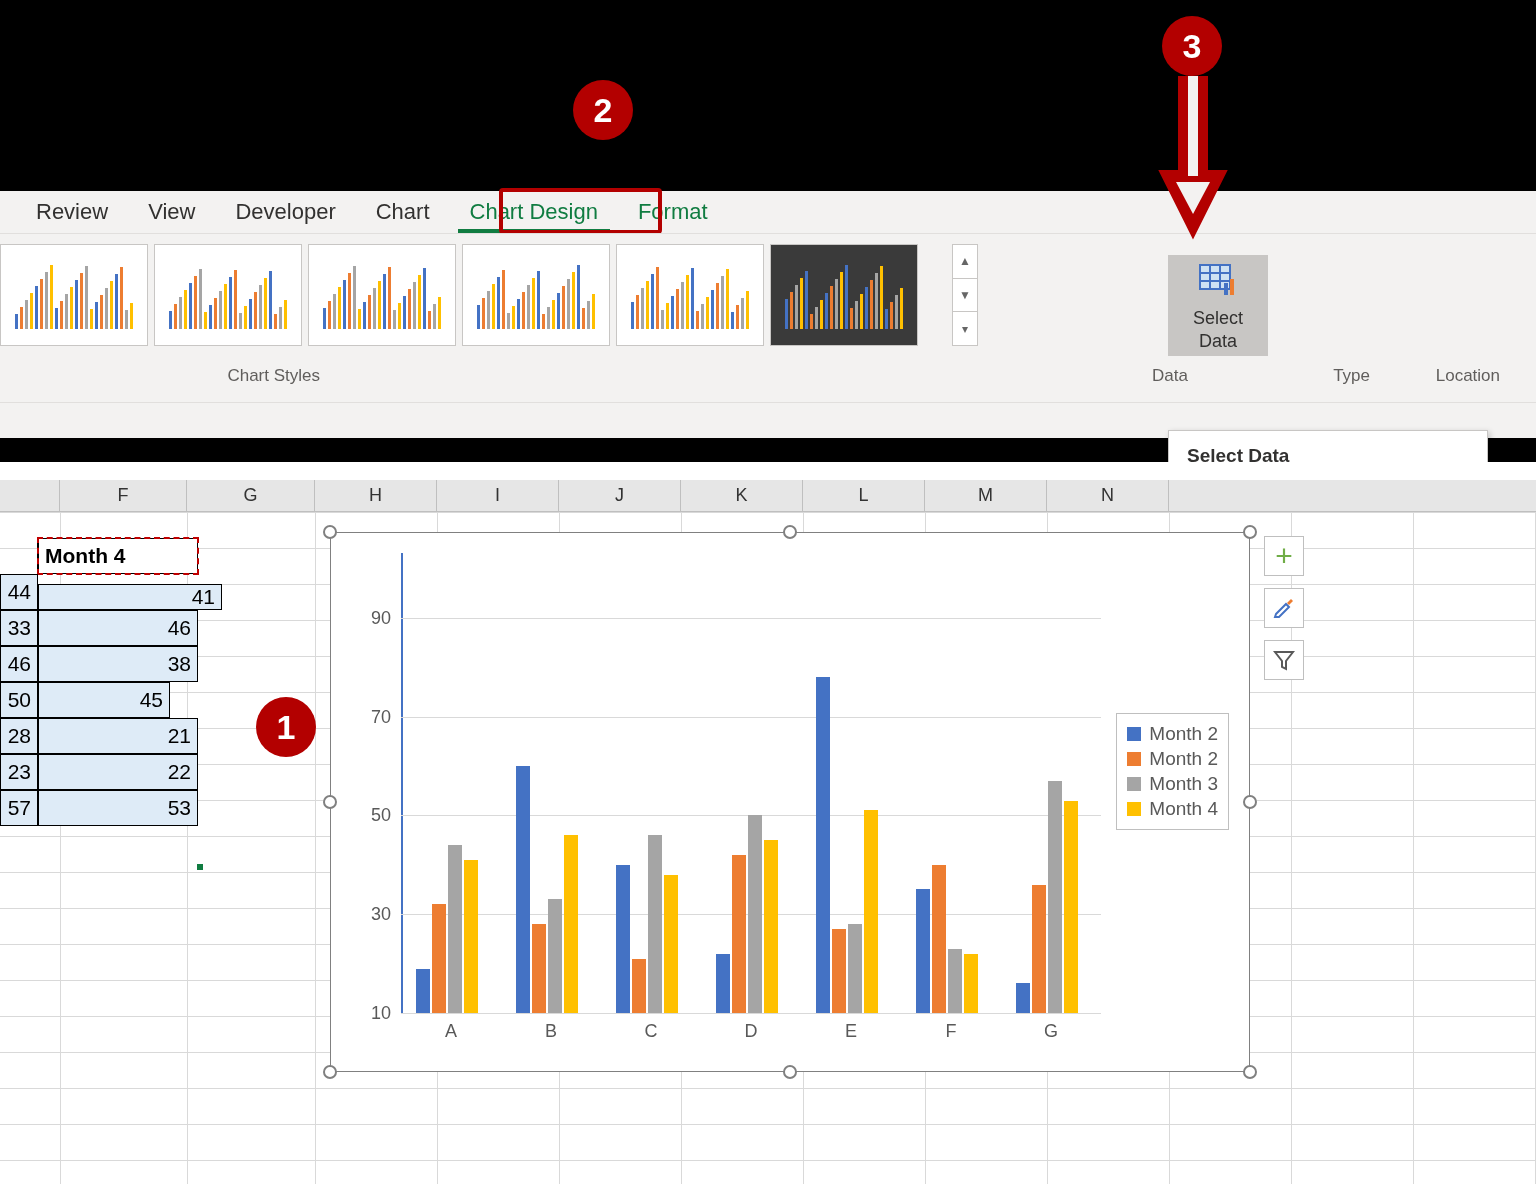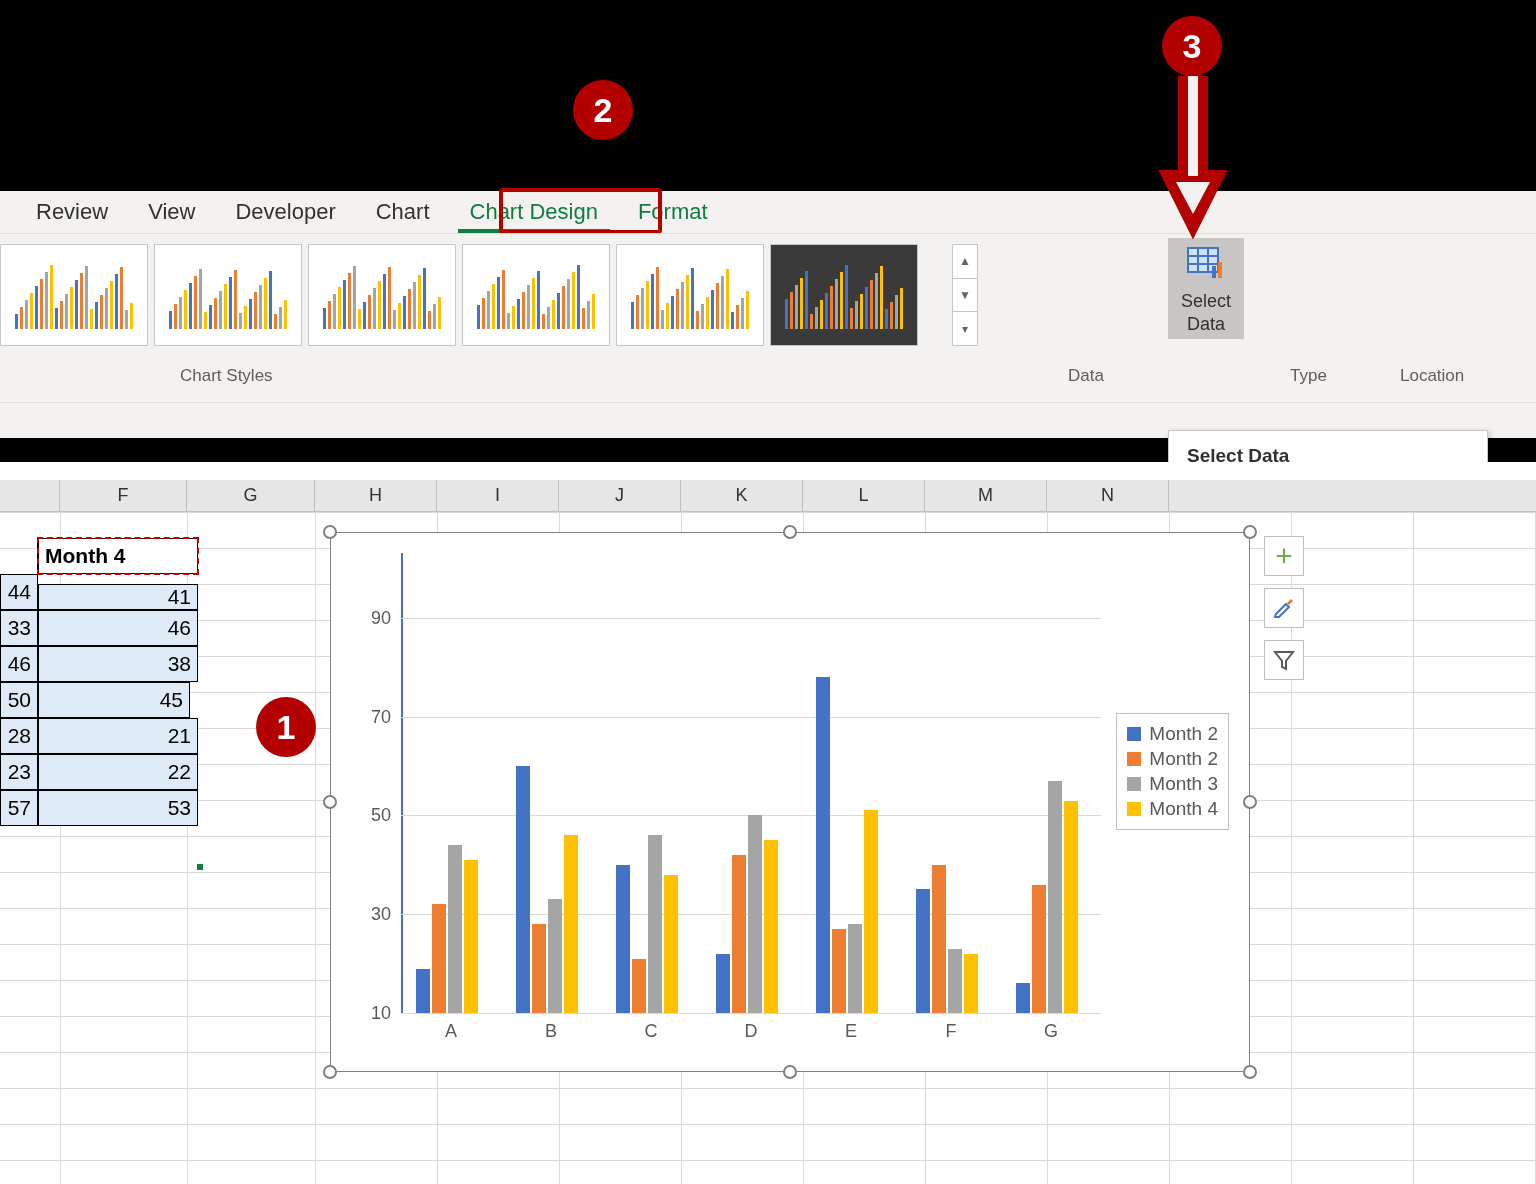--- a/index.html
+++ b/index.html
@@ -19,21 +19,21 @@
   
   
   .style-gallery { position:absolute; left:0; top:10px; width:990px; height:105px; display:flex; gap:6px; }
   .style-thumb { width:148px; height:102px; border:1px solid #c8c6c4; background:#fff; display:flex; align-items:flex-end; justify-content:center; padding:8px 6px 16px 6px; gap:2px; }
   .style-thumb.dark { background:#3a3a3a; }
   .mini-bar { width:3px; }
   .gallery-scroll { position:absolute; left:952px; top:10px; width:26px; height:102px; border:1px solid #c8c6c4; background:#fff; display:flex; flex-direction:column; }
   .gallery-scroll div { flex:1; display:flex; align-items:center; justify-content:center; border-bottom:1px solid #c8c6c4; font-size:12px; color:#666; }
   .gallery-scroll div:last-child { border-bottom:none; }
   
-  .group-label { position:absolute; top:132px; font-size:17px; color:#605e5c; text-align:left; }
+  .group-label { position:absolute; top:132px; font-size:17px; color:#605e5c; text-align:right; }
   
   
   .ribbon-btn { position:absolute; top:4px; text-align:center; font-size:18px; color:#323130; line-height:1.25; cursor:pointer; padding:4px 6px; }
   .ribbon-btn.selected { background:#c8c6c4; }
   .ribbon-icon { width:44px; height:44px; margin:0 auto 4px auto; display:block; }
   
   
   .tooltip { position:absolute; background:#fff; border:1px solid #c8c6c4; padding:14px 18px; font-size:19px; color:#323130; box-shadow:2px 2px 6px rgba(0,0,0,.2); width:320px; }
   .tooltip b { font-weight:600; display:block; margin-bottom:6px; }
   
@@ -249,21 +249,21 @@
           <div class="mini-bar" style="height: 41px; background: rgb(255, 192, 0);"></div>
         </div>
       </div>
     <div class="gallery-scroll">
       <div>▲</div>
       <div>▼</div>
       <div>▾</div>
     </div>
     <div class="group-label" style="left:180px; width:140px;">Chart Styles</div>
 
-    <div class="ribbon-btn selected" style="left:1168px; width:76px;">
+    <div class="ribbon-btn selected" style="left:1168px; width:100px;margin-top:17px;">
       <svg class="ribbon-icon" viewBox="0 0 44 44">
           <rect x="4" y="6" width="30" height="24" fill="#cfe2f3" stroke="#4472c4" stroke-width="2"></rect>
           <line x1="4" y1="14" x2="34" y2="14" stroke="#4472c4" stroke-width="2"></line>
           <line x1="4" y1="22" x2="34" y2="22" stroke="#4472c4" stroke-width="2"></line>
           <line x1="14" y1="6" x2="14" y2="30" stroke="#4472c4" stroke-width="2"></line>
           <line x1="24" y1="6" x2="24" y2="30" stroke="#4472c4" stroke-width="2"></line>
           <rect x="28" y="24" width="4" height="12" fill="#4472c4"></rect>
           <rect x="34" y="20" width="4" height="16" fill="#ed7d31"></rect>
         </svg>
       <span style="white-space:pre-line;">Select
@@ -332,33 +332,33 @@
       <div class="gridline-v" style="left: 1535px;"></div>
     </div>
 
   <div class="small-table" id="smalltable">
       <div class="st-row">
         <div class="st-cell st-header" style="width: 38px; border-left: none; border-top: none; border-bottom: none; background: transparent;"></div>
         <div class="st-cell st-header marching" style="width: 160px;">Month 4</div>
       </div>
       <div class="st-row">
         <div class="st-cell" style="width: 38px;">44</div>
-        <div class="st-cell" style="width: 160px; margin-top: 10px;">41</div>
+        <div class="st-cell" style="width: 184px; margin-top: 10px;">41</div>
       </div>
       <div class="st-row">
         <div class="st-cell" style="width: 38px;">33</div>
         <div class="st-cell" style="width: 160px;">46</div>
       </div>
       <div class="st-row">
         <div class="st-cell" style="width: 38px;">46</div>
         <div class="st-cell" style="width: 160px;">38</div>
       </div>
       <div class="st-row">
         <div class="st-cell" style="width: 38px;">50</div>
-        <div class="st-cell" style="width: 152px; text-align: center;">45</div>
+        <div class="st-cell" style="width: 132px; text-align: center;">45</div>
       </div>
       <div class="st-row">
         <div class="st-cell" style="width: 38px;">28</div>
         <div class="st-cell" style="width: 160px;">21</div>
       </div>
       <div class="st-row">
         <div class="st-cell" style="width: 38px;">23</div>
         <div class="st-cell" style="width: 160px;">22</div>
       </div>
       <div class="st-row">

